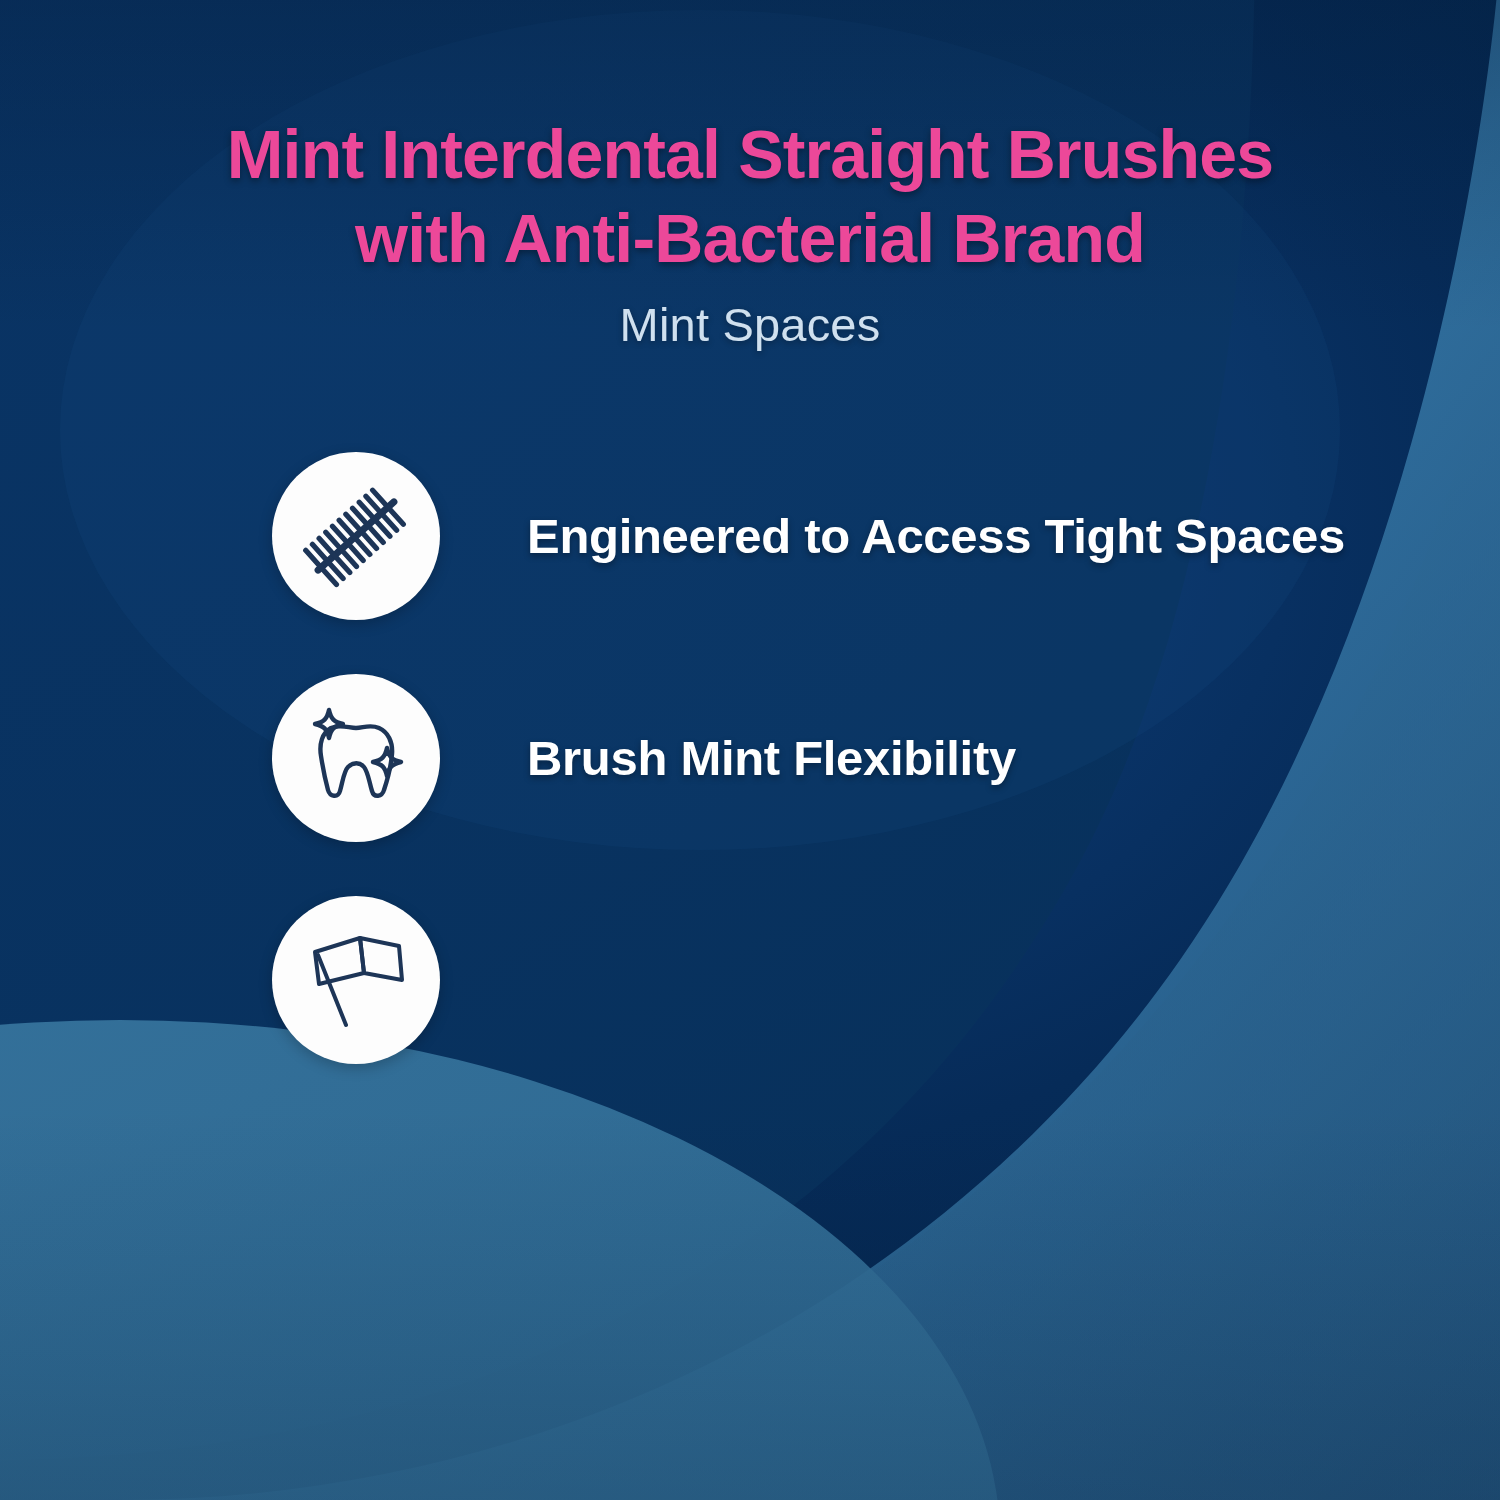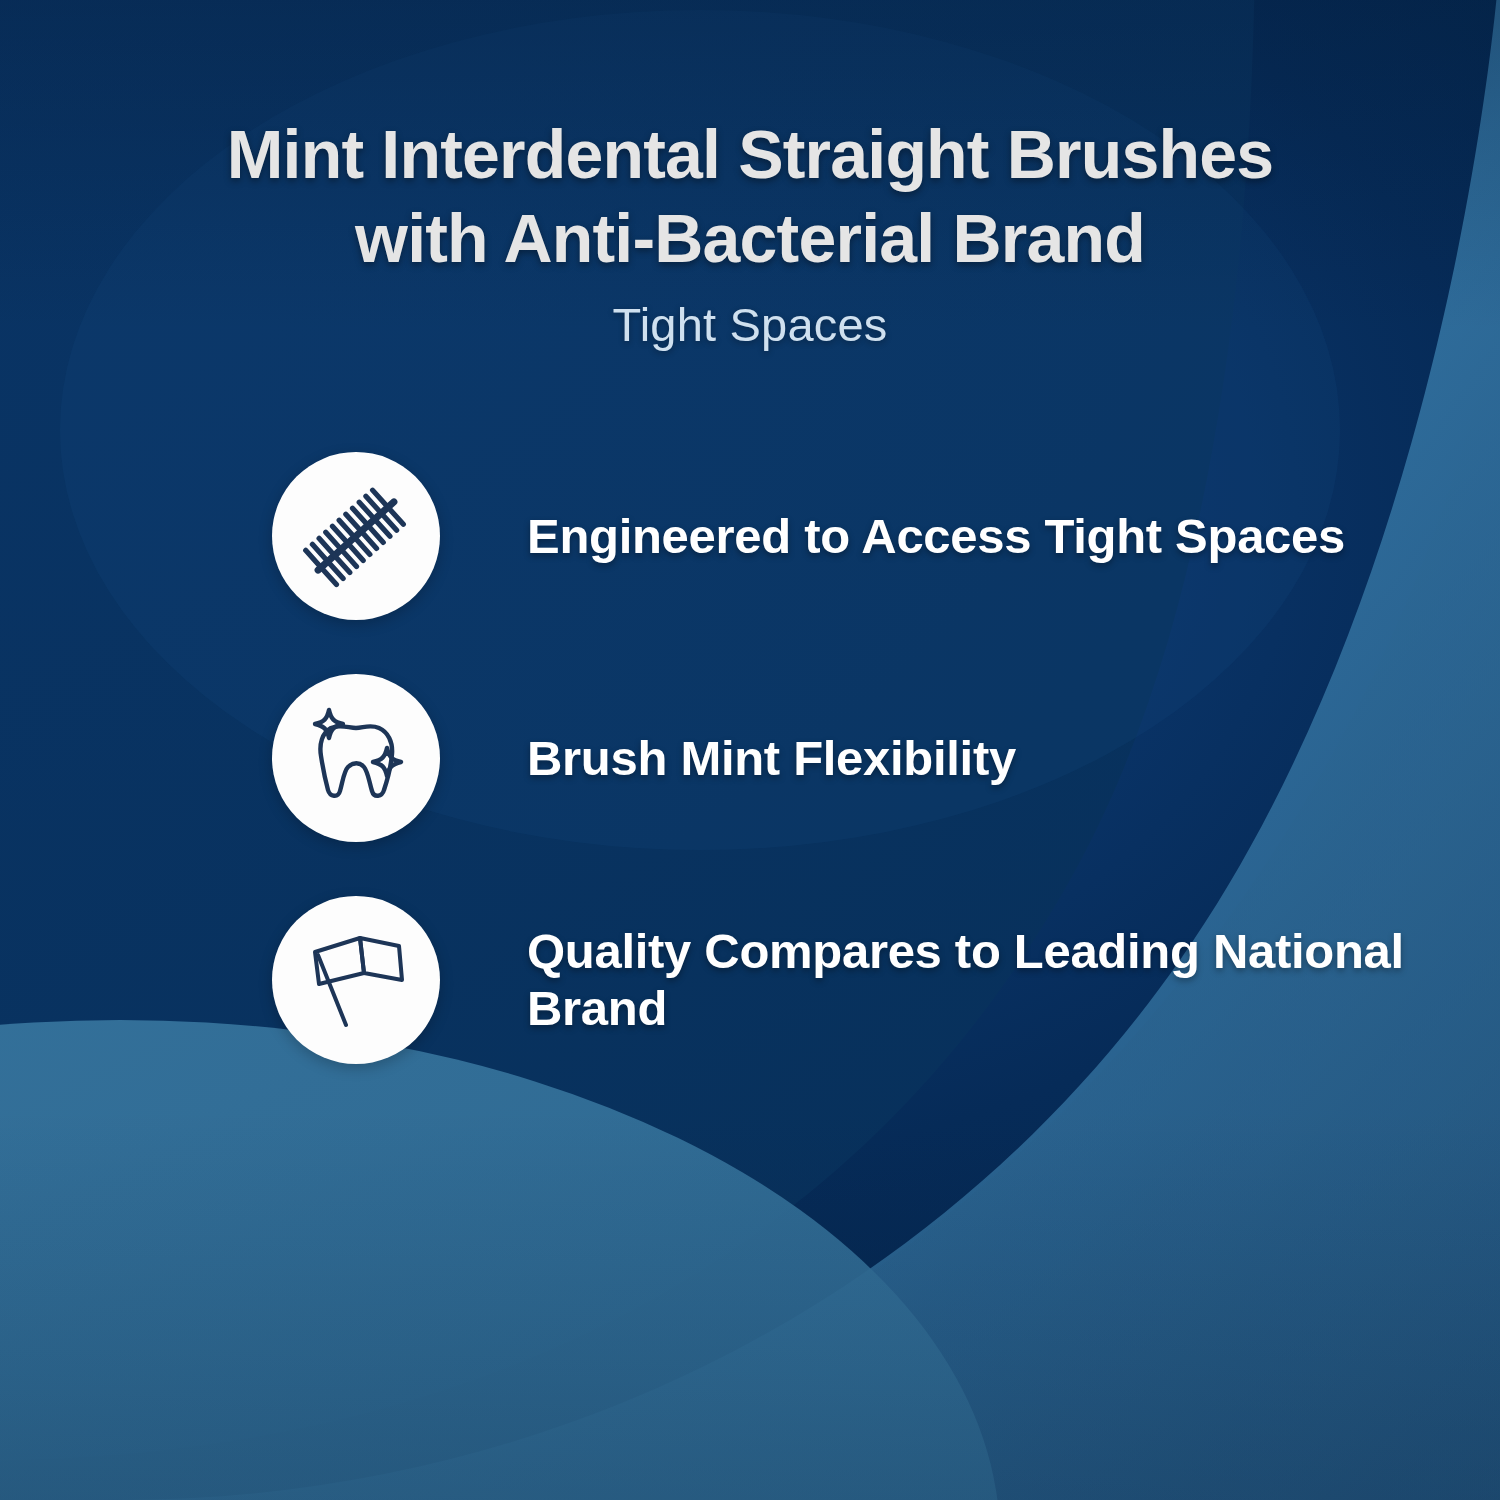--- a/index.html
+++ b/index.html
@@ -43,21 +43,21 @@
     position: absolute;
     left: 0;
     right: 0;
     top: 112px;
     text-align: center;
     z-index: 5;
   }
   .title {
     margin: 0 auto;
     width: 1330px;
-    color: #e5e5e5;
+    color: #ec4899;
     font-size: 68px;
     line-height: 1.24;
     font-weight: bold;
     letter-spacing: -0.8px;
     text-shadow: 0 3px 7px rgba(0,0,0,0.38);
   }
   .title-line { display: block; }
   .subtitle {
     margin: 16px auto 0;
     color: #cfe0ef;
@@ -153,21 +153,21 @@
     </g>
   </svg>
 
   <div class="bg-vignette"></div>
 
   <div class="head-wrap">
     <h1 class="title">
       <span class="title-line">Mint Interdental Straight Brushes</span>
       <span class="title-line">with Anti-Bacterial Brand</span>
     </h1>
-    <div class="subtitle">Tight Spaces</div>
+    <div class="subtitle">Mint Spaces</div>
   </div>
 
   <div class="features">
 
     <div class="feature-row">
       <div class="icon-badge">
         <svg width="118" height="118" viewBox="0 0 118 118" aria-hidden="true">
           <g transform="rotate(-42 59 59)" stroke="#1d3557" stroke-linecap="round">
             <line x1="8" y1="59" x2="110" y2="59" stroke-width="7"></line>
             <g stroke-width="5.2">
@@ -220,17 +220,16 @@
     <div class="feature-row">
       <div class="icon-badge">
         <svg width="116" height="116" viewBox="0 0 116 116" aria-hidden="true">
           <g fill="none" stroke="#1d3557" stroke-width="4" stroke-linejoin="round" stroke-linecap="round">
             <path d="M17 30 L62 16 L66 51 L21 62 Z"></path>
             <path d="M66 51 L62 16 L101 24 L104 58 Z"></path>
             <line x1="20" y1="33" x2="48" y2="103"></line>
           </g>
         </svg>
       </div>
-      <div class="feature-label">Quality Compares to Leading National Brand</div>
     </div>
 
   </div>
 </div>
 
 </body></html>

